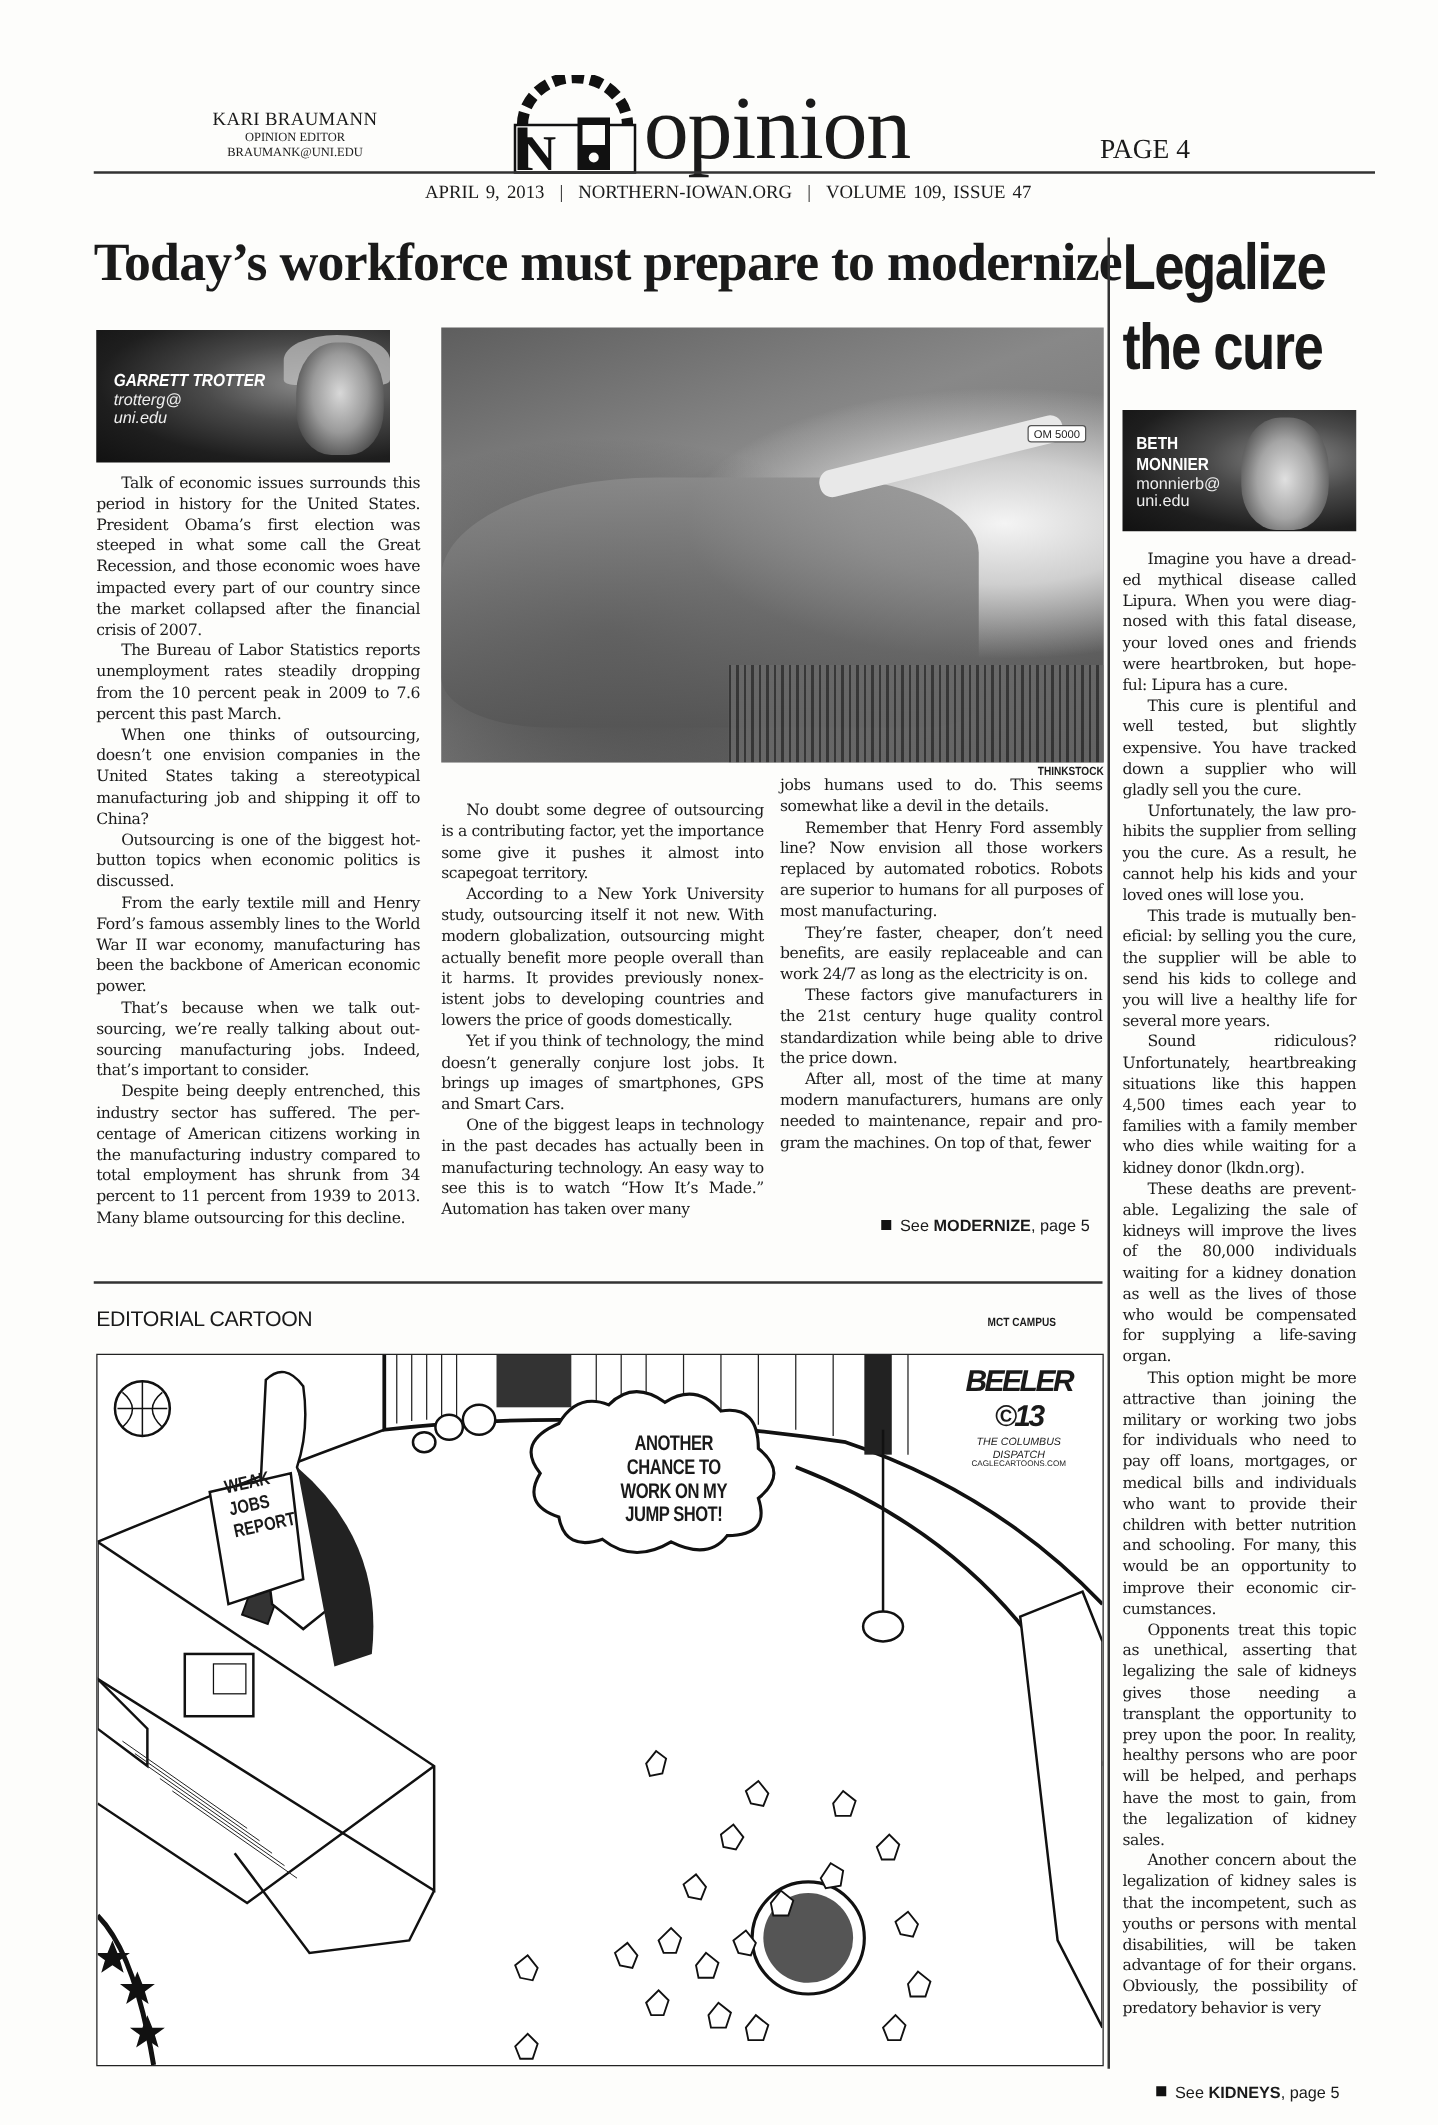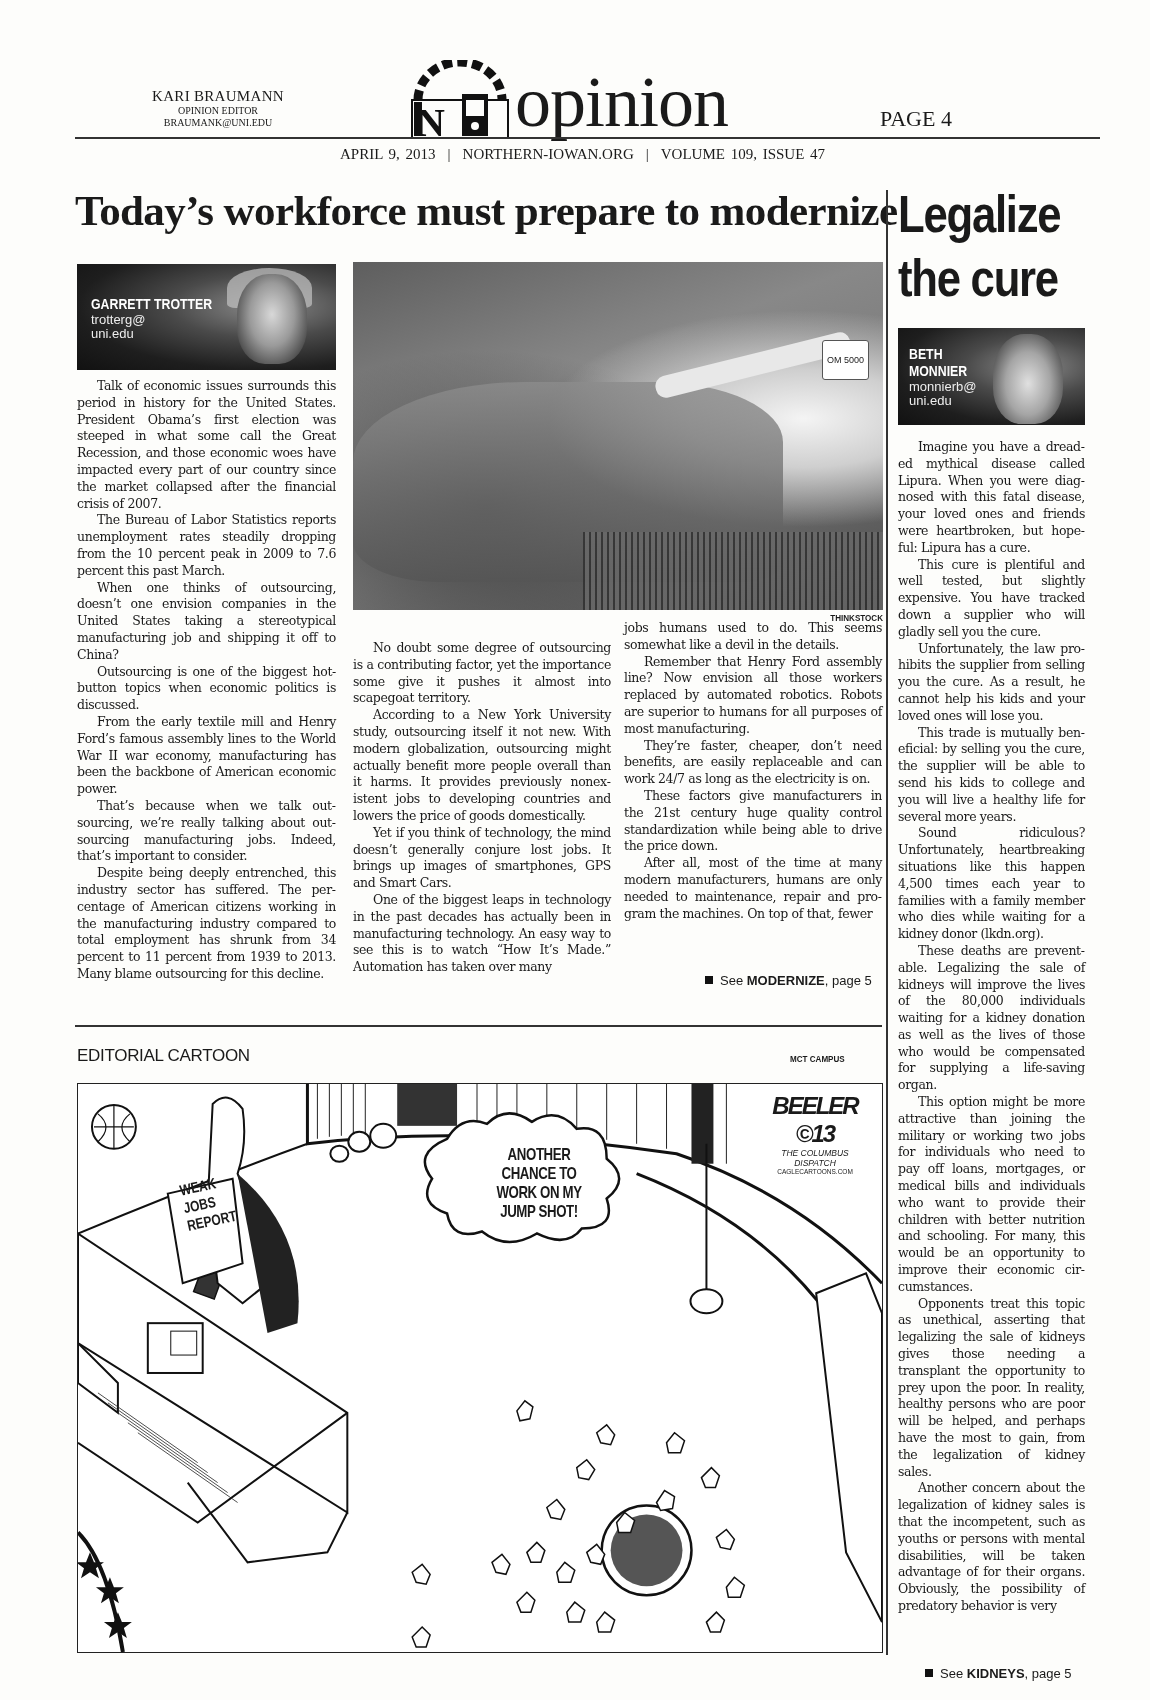--- a/index.html
+++ b/index.html
@@ -2,21 +2,21 @@
 <html><head>
 <meta charset="utf-8">
 <style>
   * { box-sizing: border-box; margin: 0; padding: 0; }
   html, body { width: 1150px; height: 1700px; background: #fdfdfb; overflow: hidden; }
   body { position: relative; font-family: "DejaVu Serif", serif; color: #1a1a1a; }
 
   .abs { position: absolute; }
 
   
-  .editor-block { left: 138px; top: 88px; width: 160px; text-align: center; font-family: "Liberation Serif", serif; }
+  .editor-block { left: 156px; top: 88px; width: 160px; text-align: center; font-family: "Liberation Serif", serif; }
   .editor-name { font-size: 15px; letter-spacing: 0.3px; }
   .editor-role, .editor-email { font-size: 10px; line-height: 12px; }
   .logo { left: 410px; top: 60px; width: 100px; height: 80px; }
   .section-title { left: 515px; top: 62px; font-family: "Liberation Serif", serif; font-size: 72px; line-height: 80px; letter-spacing: -1px; }
   .page-num { left: 880px; top: 106px; font-family: "Liberation Serif", serif; font-size: 22px; }
   .mast-rule { left: 75px; top: 137px; width: 1025px; height: 1.5px; background: #333; }
   .dateline { left: 340px; top: 146px; font-family: "Liberation Serif", serif; font-size: 15px; word-spacing: 2px; white-space: nowrap; }
   .dateline .sep { margin: 0 12px; }
 
   
@@ -24,39 +24,39 @@
   .headline-side { left: 898px; top: 182px; width: 200px; font-family: "Liberation Sans", sans-serif; font-weight: 700; font-size: 52px; line-height: 64px; letter-spacing: -1.5px; transform: scaleX(0.84); transform-origin: left top; white-space: nowrap; }
 
   .col-divider { left: 886px; top: 190px; width: 1.5px; height: 1465px; background: #333; }
 
   
   .byline { background: radial-gradient(ellipse at 72% 40%, #8a8a8a 0%, #4a4a4a 35%, #1e1e1e 70%, #111 100%); color: #fff; overflow: hidden; }
   .byline .name { font-family: "Liberation Sans", sans-serif; font-weight: 700; font-size: 14px; line-height: 17px; transform: scaleX(0.88); transform-origin: left; white-space: nowrap; }
   .byline .email { font-family: "Liberation Sans", sans-serif; font-size: 13px; line-height: 14px; color: #eee; }
   .byline .face { position: absolute; border-radius: 45% 45% 40% 40%; }
 
-  .byline-1 { left: 77px; top: 264px; width: 259px; height: 106px; }
+  .byline-1 { left: 77px; top: 264px; width: 235px; height: 106px; font-style: italic; }
   .byline-1 .txt { position: absolute; left: 14px; top: 32px; }
   .byline-1 .face { left: 160px; top: 10px; width: 70px; height: 90px; background: radial-gradient(ellipse at 50% 45%, #d8d8d8 0%, #9a9a9a 45%, #333 90%); }
   .byline-1 .hair { position:absolute; left: 150px; top: 4px; width: 85px; height: 40px; border-radius: 50% 50% 10% 10%; background: #bdbdbd; opacity: .75; }
 
   .byline-2 { left: 898px; top: 328px; width: 187px; height: 97px; }
   .byline-2 .txt { position: absolute; left: 11px; top: 18px; }
   .byline-2 .face { left: 95px; top: 6px; width: 70px; height: 90px; background: radial-gradient(ellipse at 50% 55%, #e0e0e0 0%, #a5a5a5 45%, #3a3a3a 90%); }
 
   
   .photo { left: 353px; top: 262px; width: 530px; height: 348px; overflow: hidden;
     background:
       radial-gradient(ellipse at 85% 45%, #f4f4f4 0%, #cfcfcf 18%, transparent 40%),
       radial-gradient(ellipse at 25% 70%, #3e3e3e 0%, transparent 45%),
       linear-gradient(160deg, #5e5e5e 0%, #888 35%, #7a7a7a 60%, #4a4a4a 100%); }
   .photo .car { position: absolute; left: 0; top: 120px; width: 430px; height: 200px; border-radius: 40% 30% 10% 20%; background: linear-gradient(180deg, #8c8c8c, #555); opacity: .8; }
   .photo .arm { position: absolute; left: 300px; top: 92px; width: 200px; height: 22px; background: #e8e8e8; transform: rotate(-14deg); border-radius: 10px; }
   .photo .floor { position: absolute; left: 230px; top: 270px; width: 300px; height: 78px; background: repeating-linear-gradient(90deg, #2a2a2a 0 2px, #6a6a6a 2px 6px); opacity: .75; }
-  .photo .tag { position: absolute; right: 14px; top: 78px; background: #fff; color: #222; font-family: "Liberation Sans", sans-serif; font-size: 9px; padding: 14px 4px; border-radius: 3px; border: 1px solid #555; text-align: right; }
+  .photo .tag { position: absolute; right: 14px; top: 78px; background: #fff; color: #222; font-family: "Liberation Sans", sans-serif; font-size: 9px; padding: 1px 4px; border-radius: 3px; border: 1px solid #555; text-align: right; }
   .photo-credit { left: 780px; top: 612px; width: 103px; text-align: right; font-family: "Liberation Sans", sans-serif; font-weight: 700; font-size: 9.5px; transform: scaleX(0.85); transform-origin: right; }
 
   
   .col { font-family: "DejaVu Serif", serif; font-size: 12.5px; line-height: 16.8px; text-align: justify; hyphens: manual; letter-spacing: -0.35px; }
   .col p { text-indent: 20px; }
   .col-1 { left: 77px; top: 378px; width: 259px; }
   .col-2 { left: 353px; top: 640px; width: 258px; }
   .col-3 { left: 624px; top: 620px; width: 258px; }
   .col-side { left: 898px; top: 439px; width: 187px; }
 

